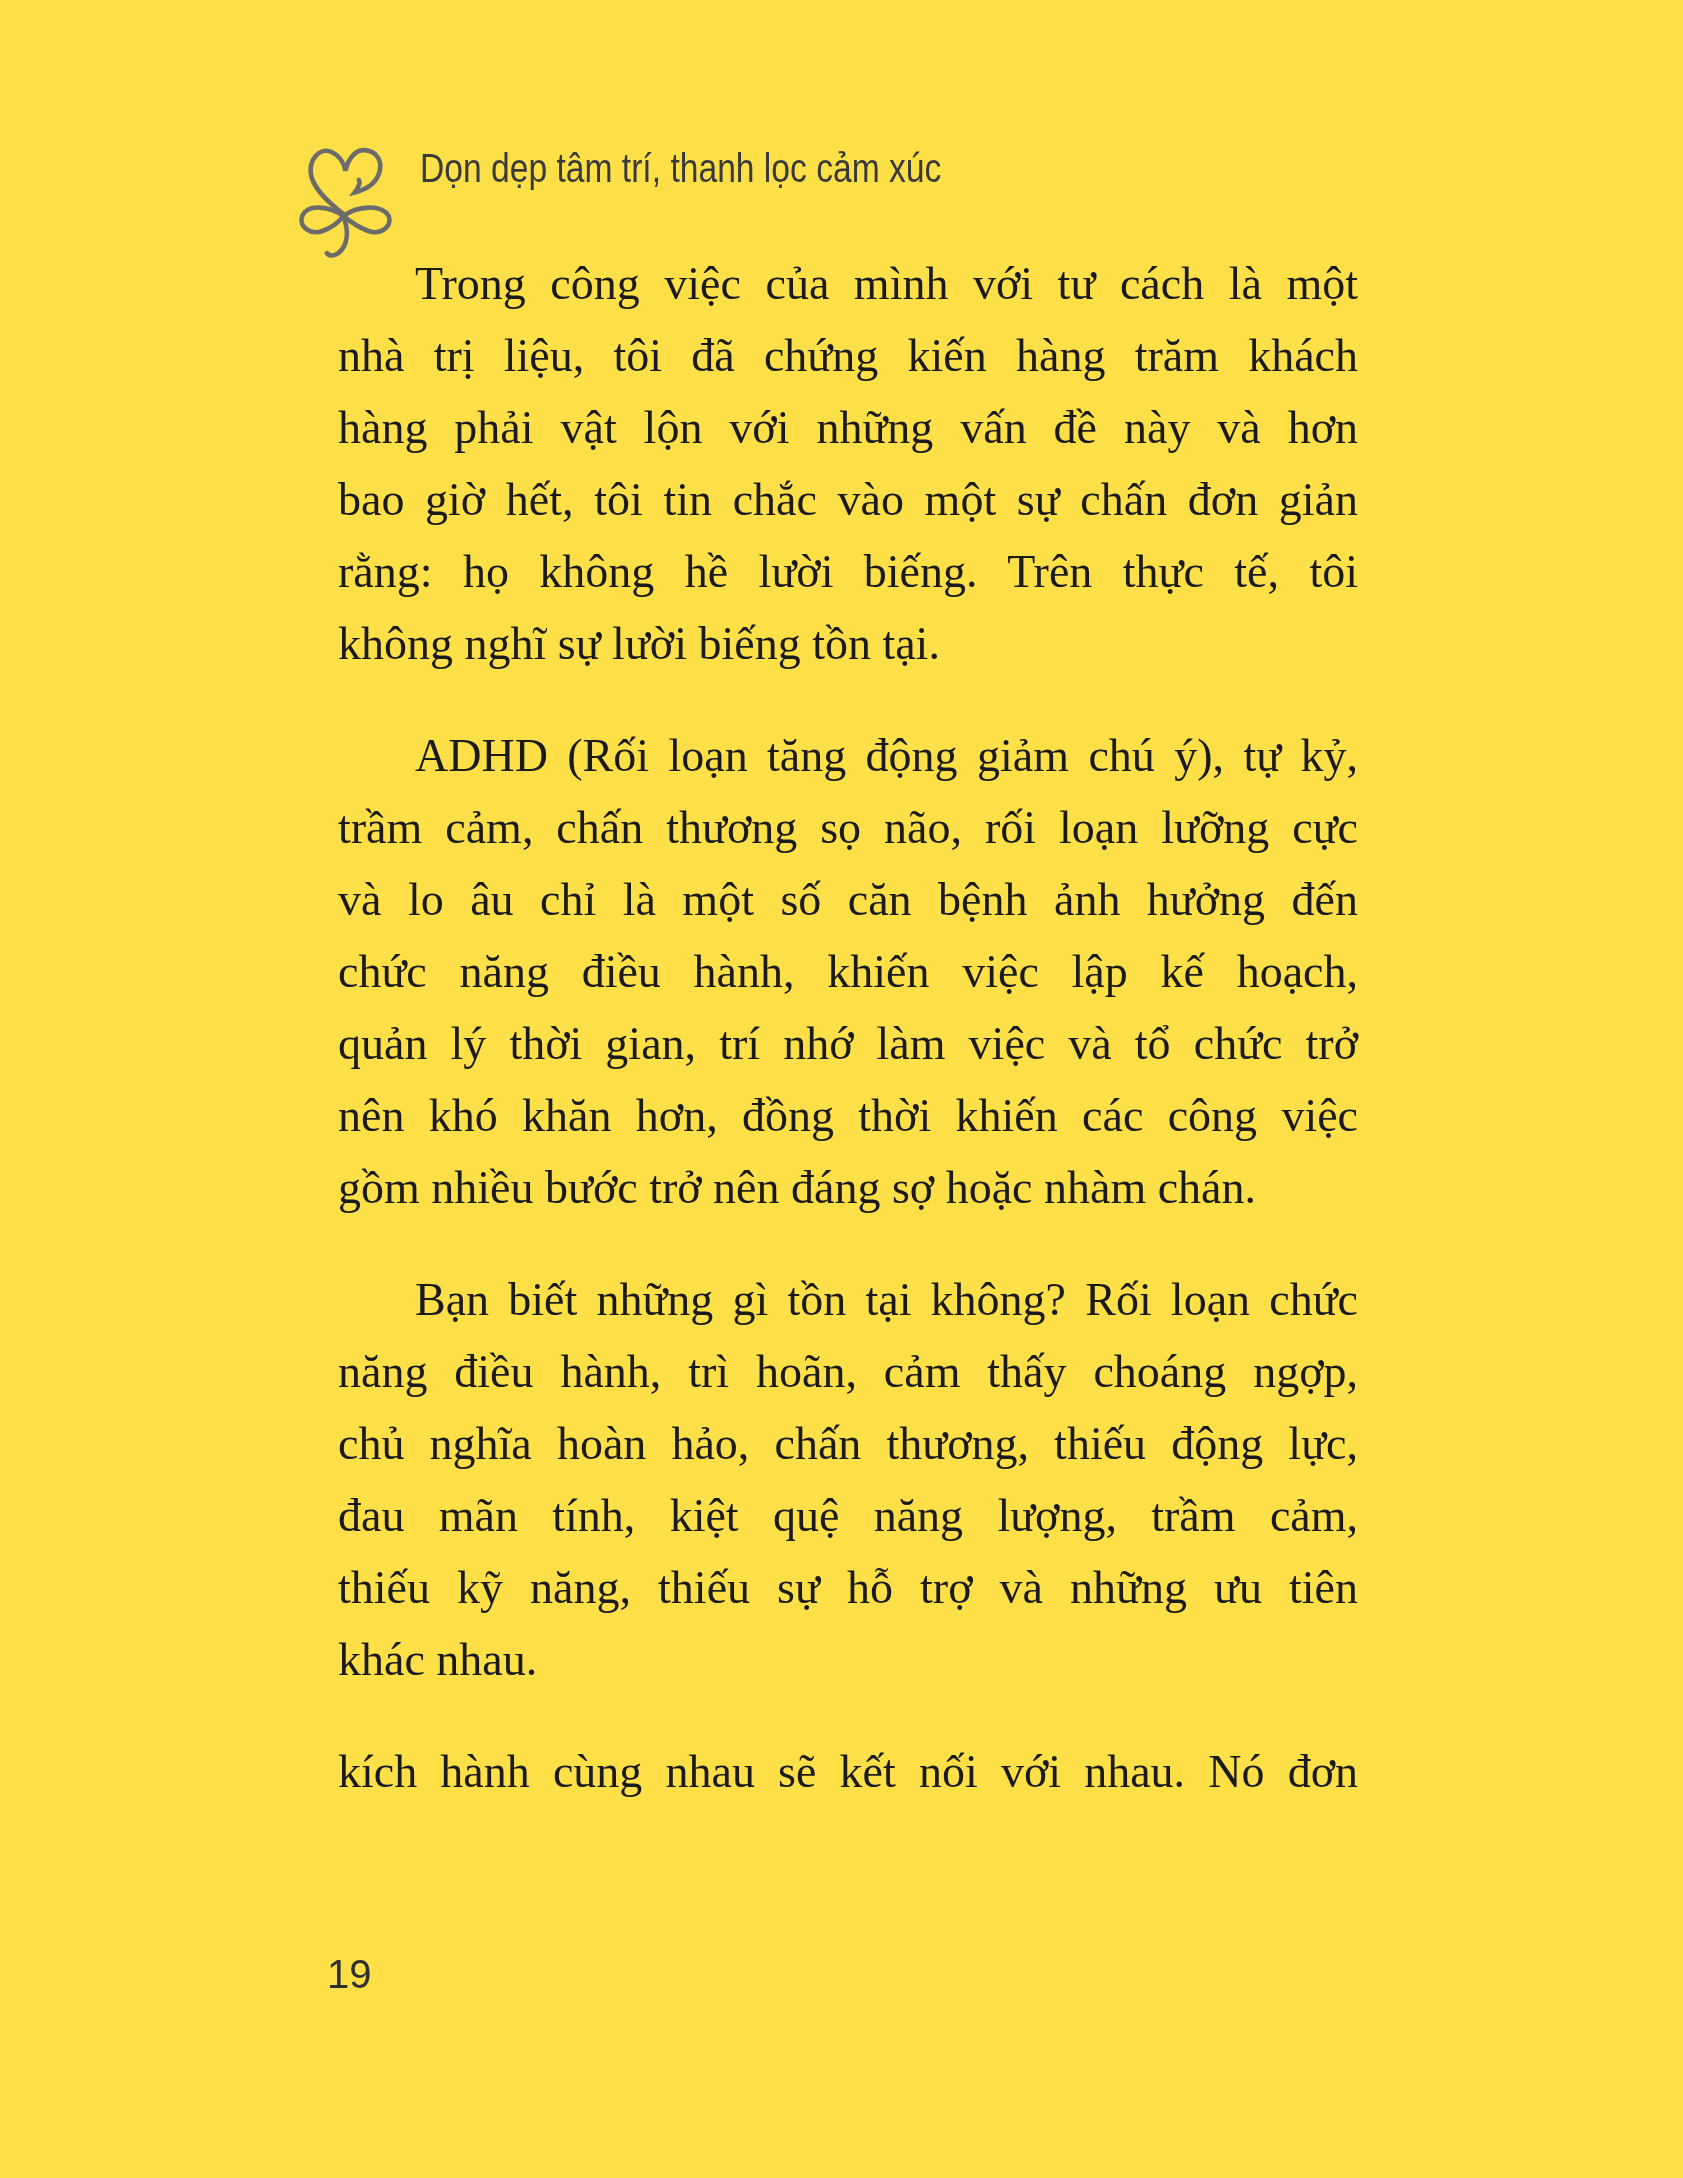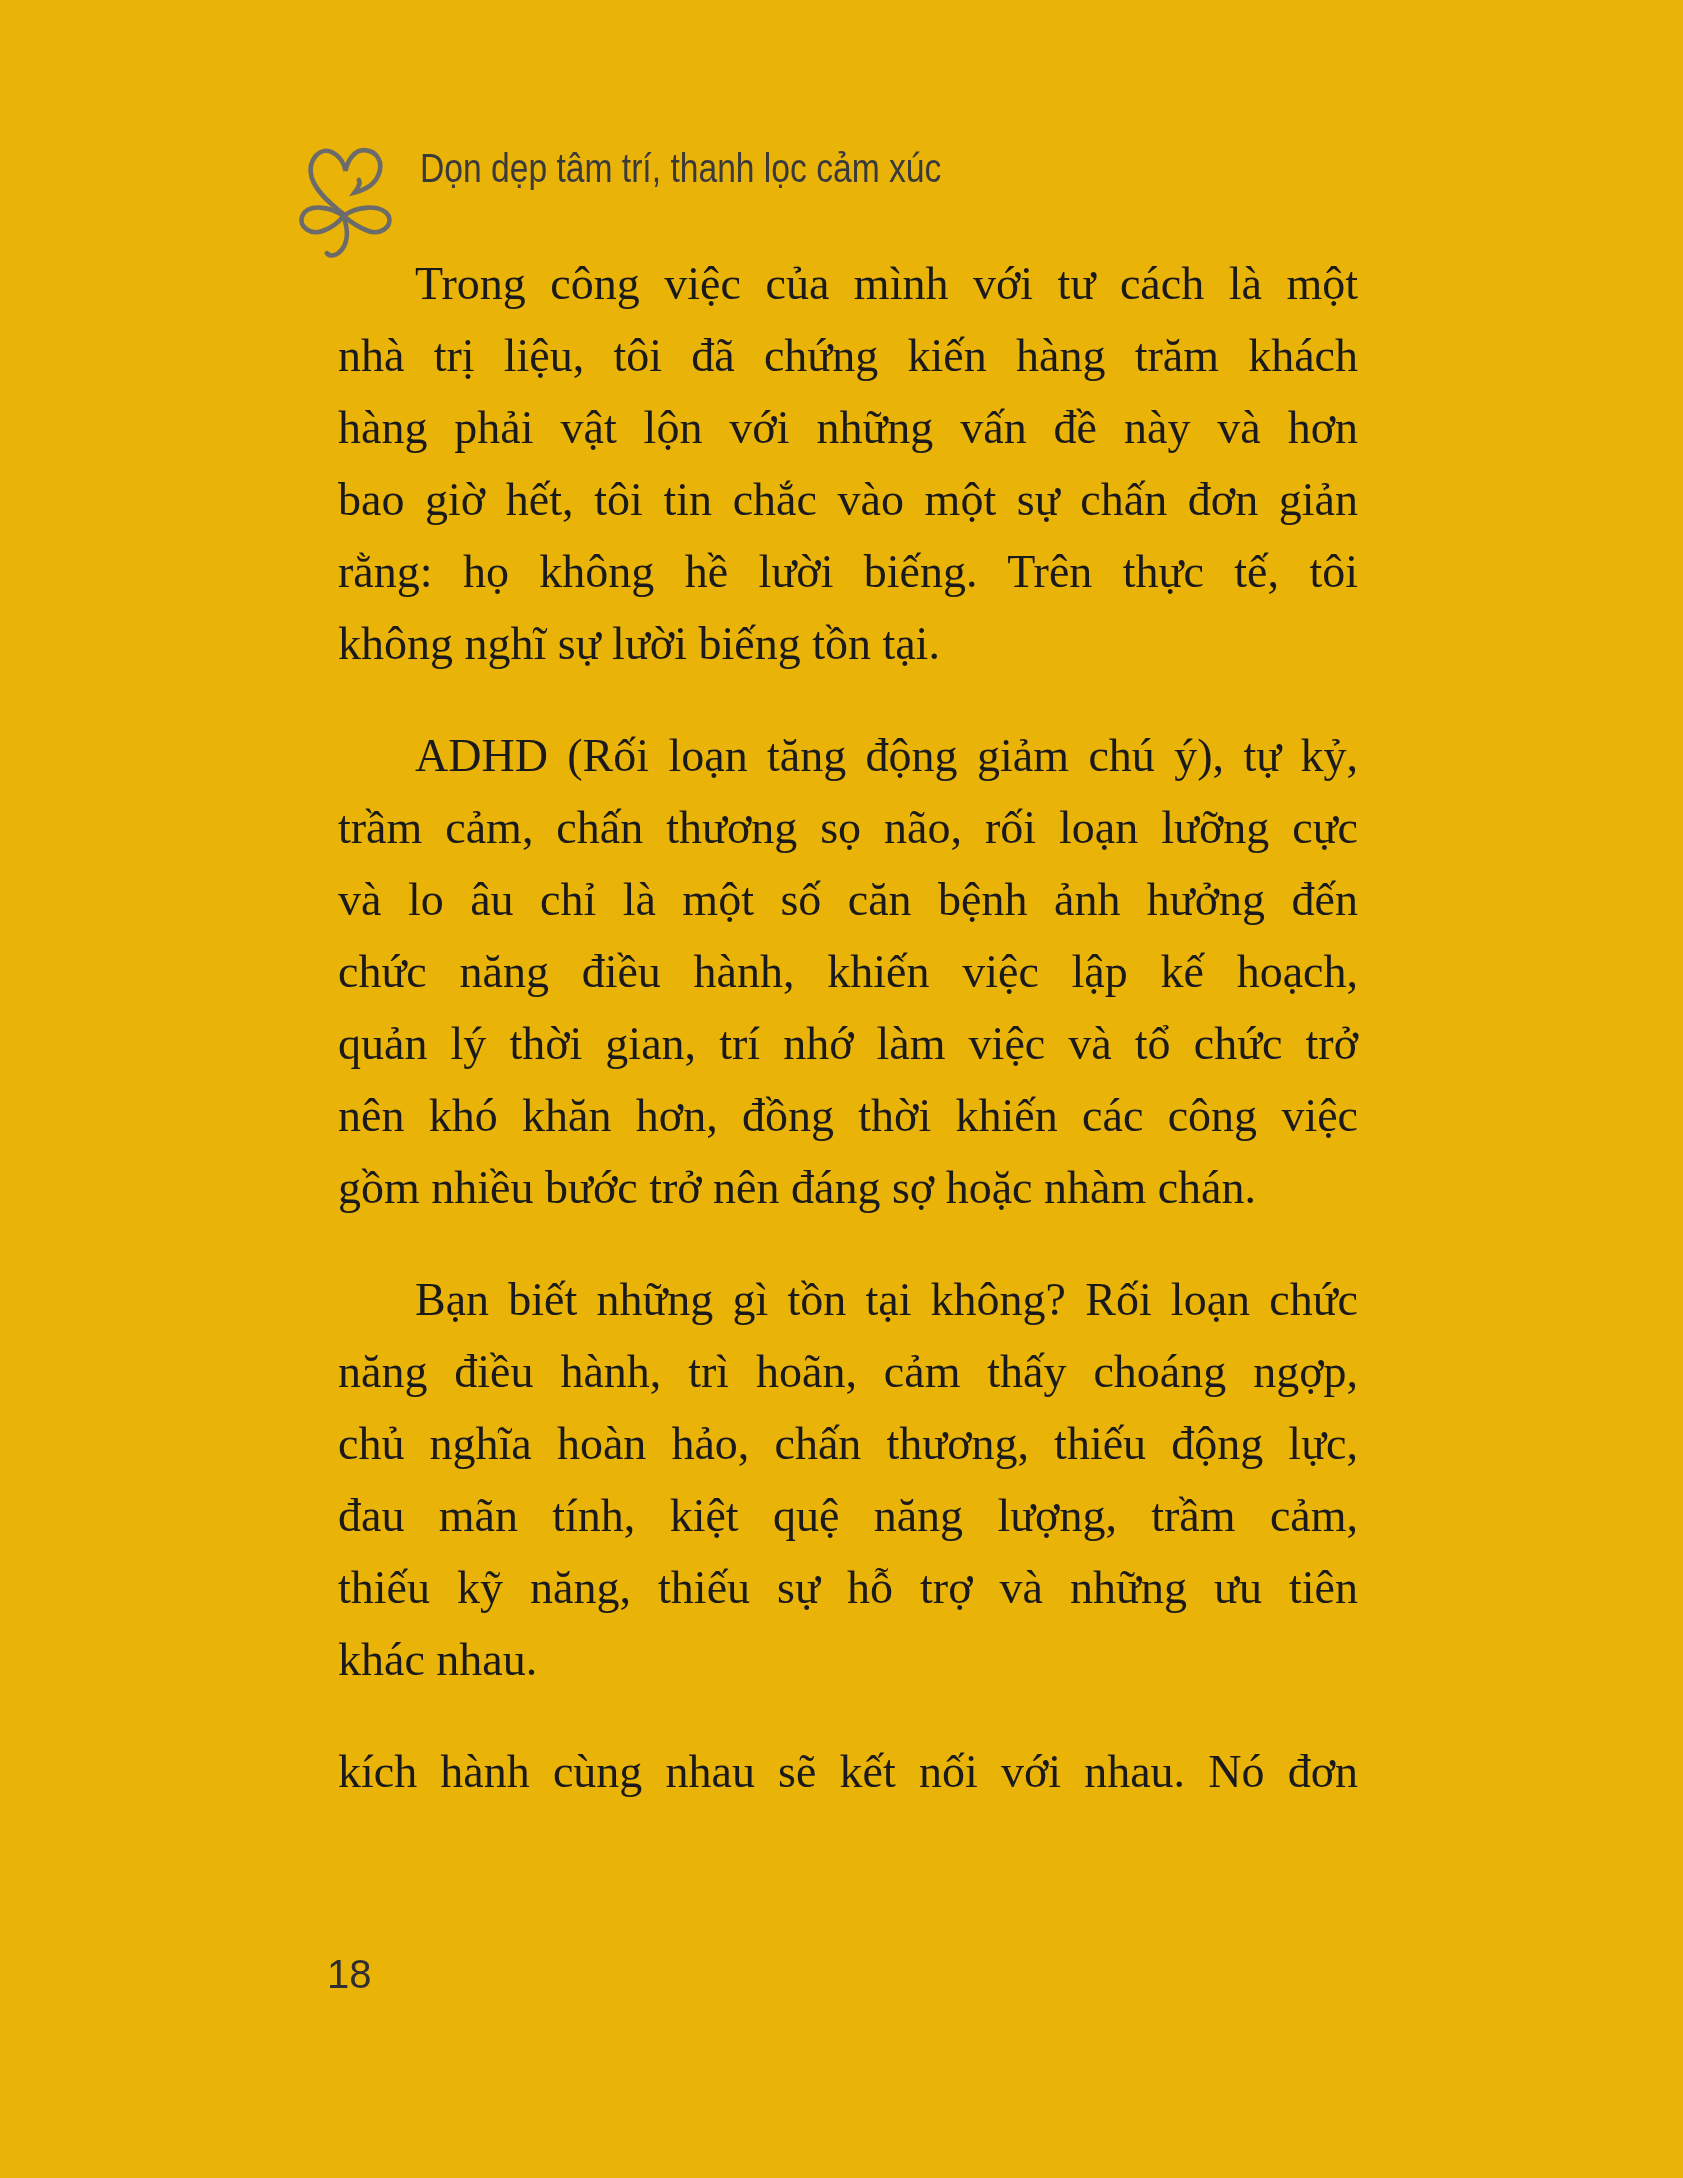--- a/index.html
+++ b/index.html
@@ -4,21 +4,21 @@
 <style>
   html, body {
     margin: 0;
     padding: 0;
     background: #ffffff;
   }
   .page {
     position: relative;
     width: 1683px;
     height: 2178px;
-    background: #eab308;
+    background: #fde047;
     overflow: hidden;
   }
   .header-icon {
     position: absolute;
     left: 295px;
     top: 129px;
     width: 103px;
     height: 135px;
   }
   .header-title {
@@ -123,16 +123,16 @@
         <div class="line">chủ nghĩa hoàn hảo, chấn thương, thiếu động lực,</div>
         <div class="line">đau mãn tính, kiệt quệ năng lượng, trầm cảm,</div>
         <div class="line">thiếu kỹ năng, thiếu sự hỗ trợ và những ưu tiên</div>
         <div class="line para-end">khác nhau.</div>
       </div>
       <div class="paragraph">
         <div class="line">kích hành cùng nhau sẽ kết nối với nhau. Nó đơn</div>
       </div>
     </div>
 
-  <div class="page-number">18</div>
+  <div class="page-number">19</div>
 
 </div>
 
 
 </body></html>

